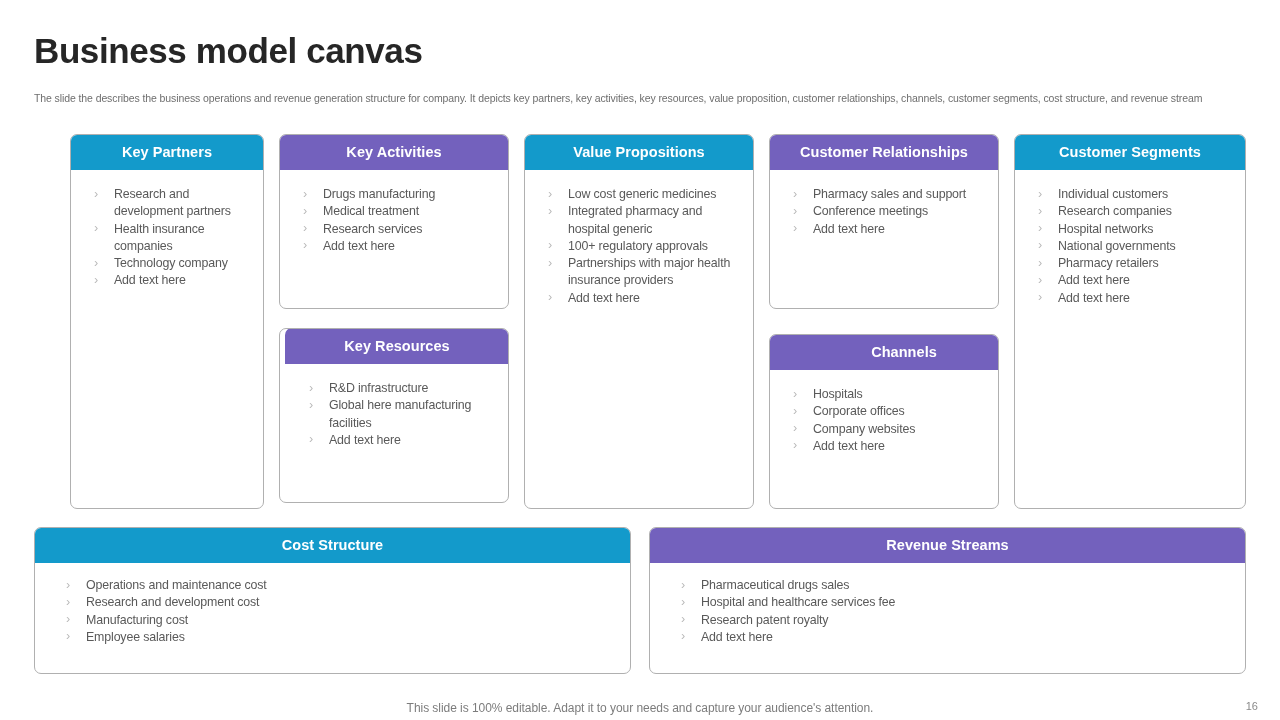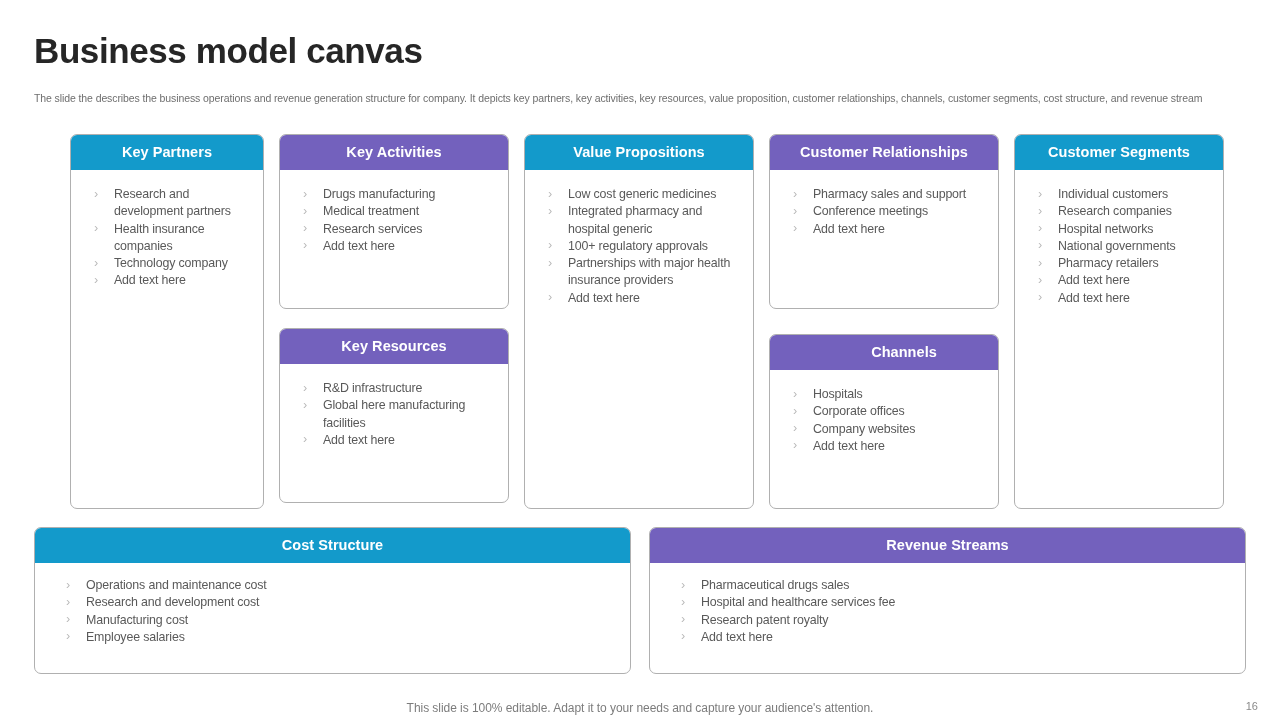--- a/index.html
+++ b/index.html
@@ -186,21 +186,21 @@
         </div>
         <div class="card-body">
           <ul class="bullets">
             <li><span class="chev">›</span><span>Drugs manufacturing</span></li>
             <li><span class="chev">›</span><span>Medical treatment</span></li>
             <li><span class="chev">›</span><span>Research services</span></li>
             <li><span class="chev">›</span><span>Add text here</span></li>
           </ul>
         </div>
       </div>
-      <div class="card" style="height:175px; margin-top:19px;">
+      <div class="card" style="height:175px; margin-top:19px;padding-left:6px;">
         <div class="card-head" style="background: rgb(115, 97, 189);">
           <span class="card-head-title">Key Resources</span>
         </div>
         <div class="card-body">
           <ul class="bullets">
             <li><span class="chev">›</span><span>R&amp;D infrastructure</span></li>
             <li><span class="chev">›</span><span>Global here manufacturing facilities</span></li>
             <li><span class="chev">›</span><span>Add text here</span></li>
           </ul>
         </div>
@@ -245,21 +245,21 @@
           <ul class="bullets">
             <li><span class="chev">›</span><span>Hospitals</span></li>
             <li><span class="chev">›</span><span>Corporate offices</span></li>
             <li><span class="chev">›</span><span>Company websites</span></li>
             <li><span class="chev">›</span><span>Add text here</span></li>
           </ul>
         </div>
       </div>
     </div>
 
-    <div class="col" style="left:980px; width:210px; height:375px;">
+    <div class="col" style="left:980px; width:232px; height:375px;">
       <div class="card" style="height:375px;">
         <div class="card-head" style="background: rgb(19, 154, 203);">
           <span class="card-head-title">Customer Segments</span>
         </div>
         <div class="card-body">
           <ul class="bullets">
             <li><span class="chev">›</span><span>Individual customers</span></li>
             <li><span class="chev">›</span><span>Research companies</span></li>
             <li><span class="chev">›</span><span>Hospital networks</span></li>
             <li><span class="chev">›</span><span>National governments</span></li>

